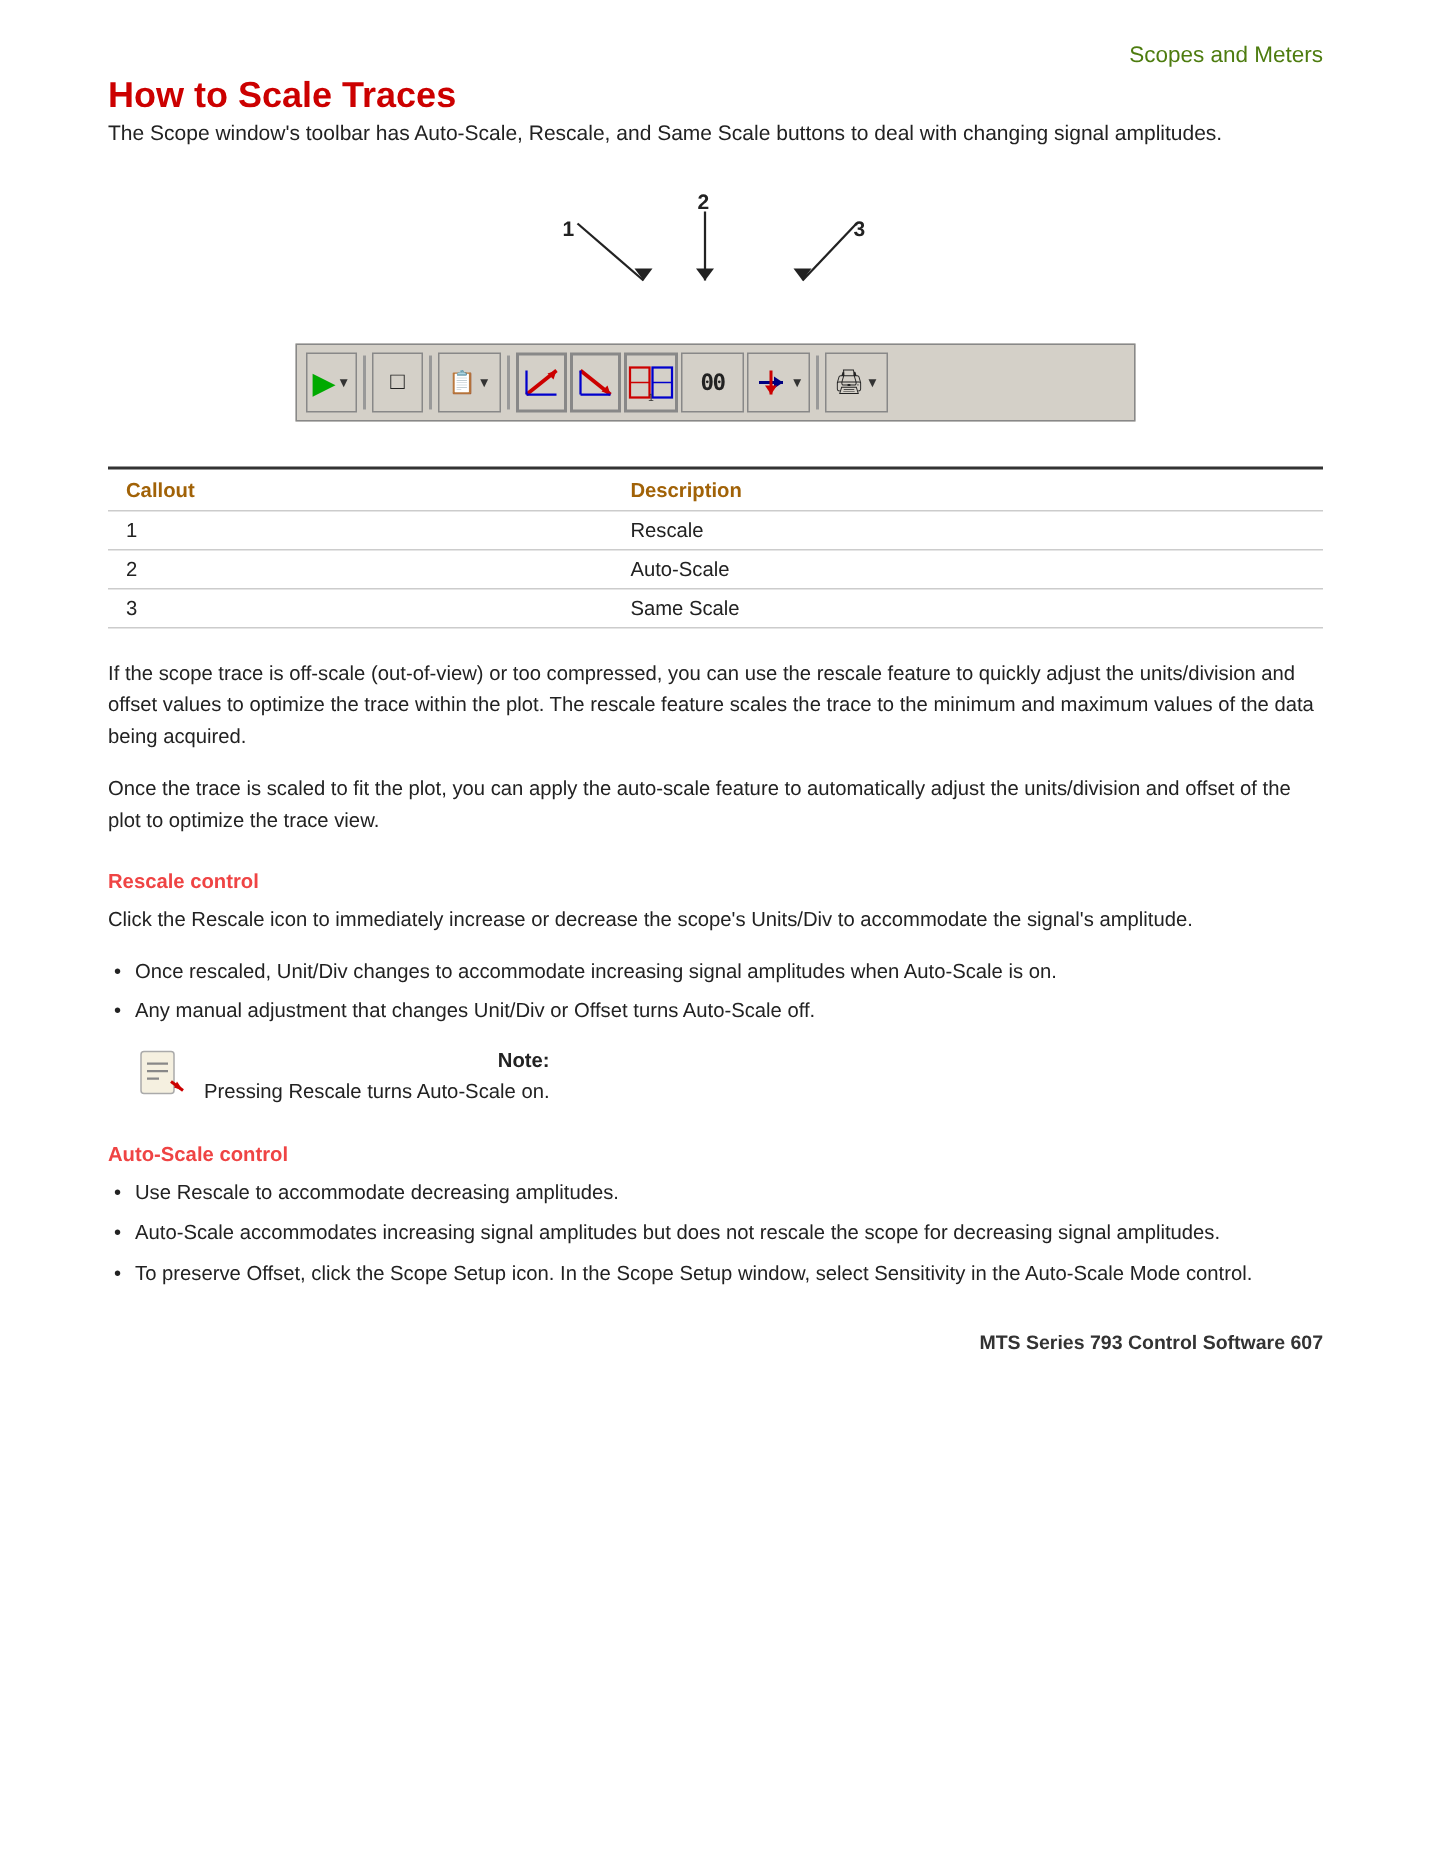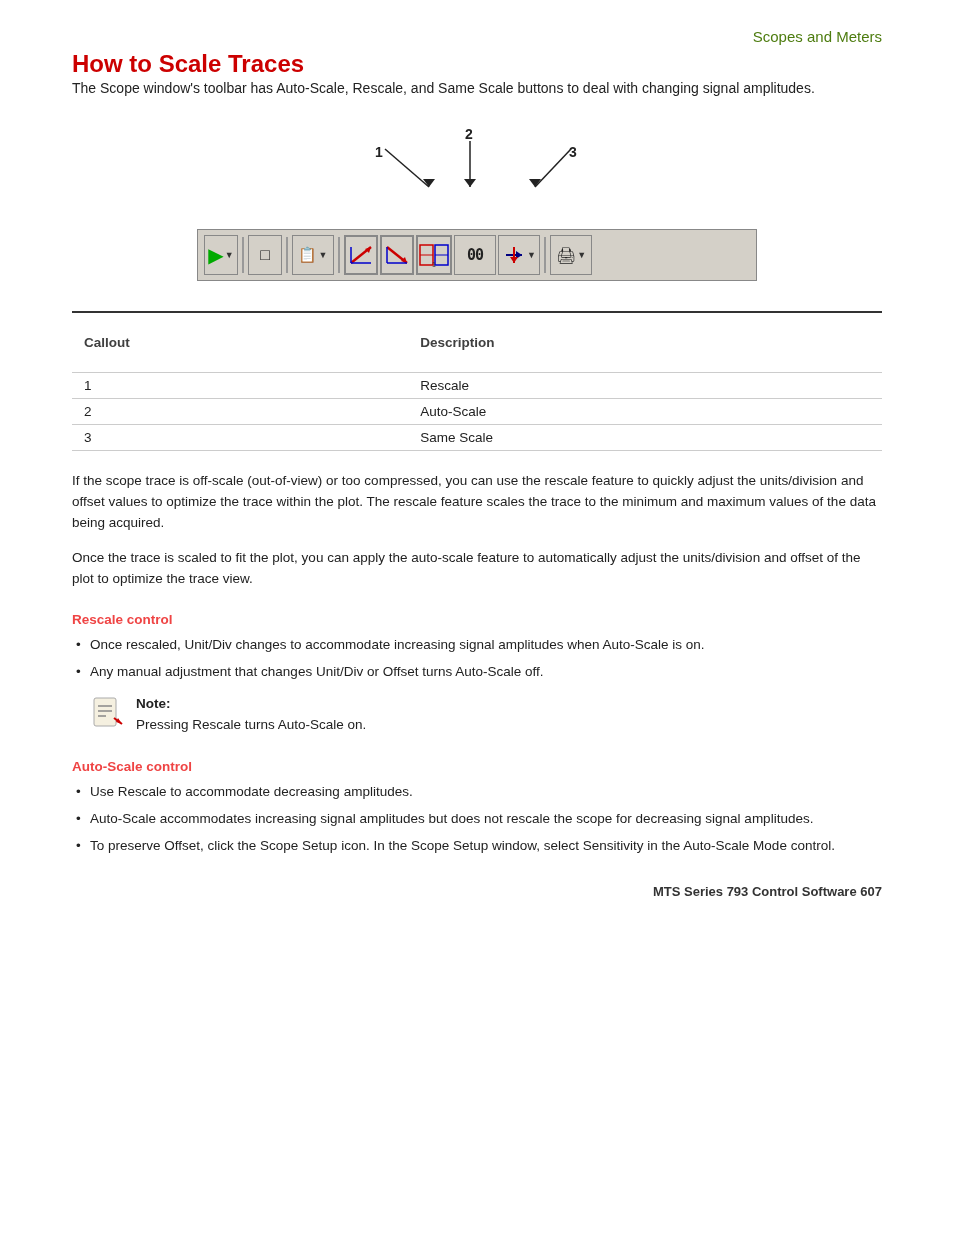--- a/index.html
+++ b/index.html
@@ -99,24 +99,24 @@
 
     
     .callout-table {
       width: 100%;
       border-collapse: collapse;
       margin: 20px 0 20px 0;
       font-size: 13.5px;
     }
 
     .callout-table th {
-      color: #404040;
+      color: #a16207;
       font-weight: bold;
       text-align: left;
-      padding: 22px 12px;
+      padding: 6px 12px;
       border-top: 2px solid #333;
       border-bottom: 1px solid #ccc;
       margin-top: 37px;
     }
 
     .callout-table td {
       padding: 5px 12px;
       border-bottom: 1px solid #ccc;
     }
 
@@ -170,20 +170,21 @@
     .note-icon {
       font-size: 28px;
       line-height: 1;
       flex-shrink: 0;
       margin-top: 2px;
     }
 
     .note-content {
       font-size: 13.5px;
       line-height: 1.55;
+      text-align: right;
     }
 
     .note-label {
       font-weight: bold;
     }
 
     .page-footer {
       position: absolute;
       bottom: 30px;
       right: 72px;
@@ -319,20 +320,21 @@
         </tr>
       </tbody>
   </table>
 
   <p class="body-text">If the scope trace is off-scale (out-of-view) or too compressed, you can use the rescale feature to quickly adjust the units/division and offset values to optimize the trace within the plot. The rescale feature scales the trace to the minimum and maximum values of the data being acquired.</p>
 
   <p class="body-text">Once the trace is scaled to fit the plot, you can apply the auto-scale feature to automatically adjust the units/division and offset of the plot to optimize the trace view.</p>
 
   <h3 class="section-heading">Rescale control</h3>
 
+  <p class="body-text">Click the Rescale icon to immediately increase or decrease the scope's Units/Div to accommodate the signal's amplitude.</p>
 
   <ul class="bullet-list" id="rescale-bullet-list">
   <li>Once rescaled, Unit/Div changes to accommodate increasing signal amplitudes when Auto-Scale is on.</li>
       <li>Any manual adjustment that changes Unit/Div or Offset turns Auto-Scale off.</li>
     </ul>
 
   <div class="note-box">
     <div class="note-icon">
       <svg width="36" height="36" viewBox="0 0 36 36">
         <rect x="4" y="2" width="22" height="28" rx="2" fill="#f5f0e0" stroke="#aaa" stroke-width="1"></rect>

